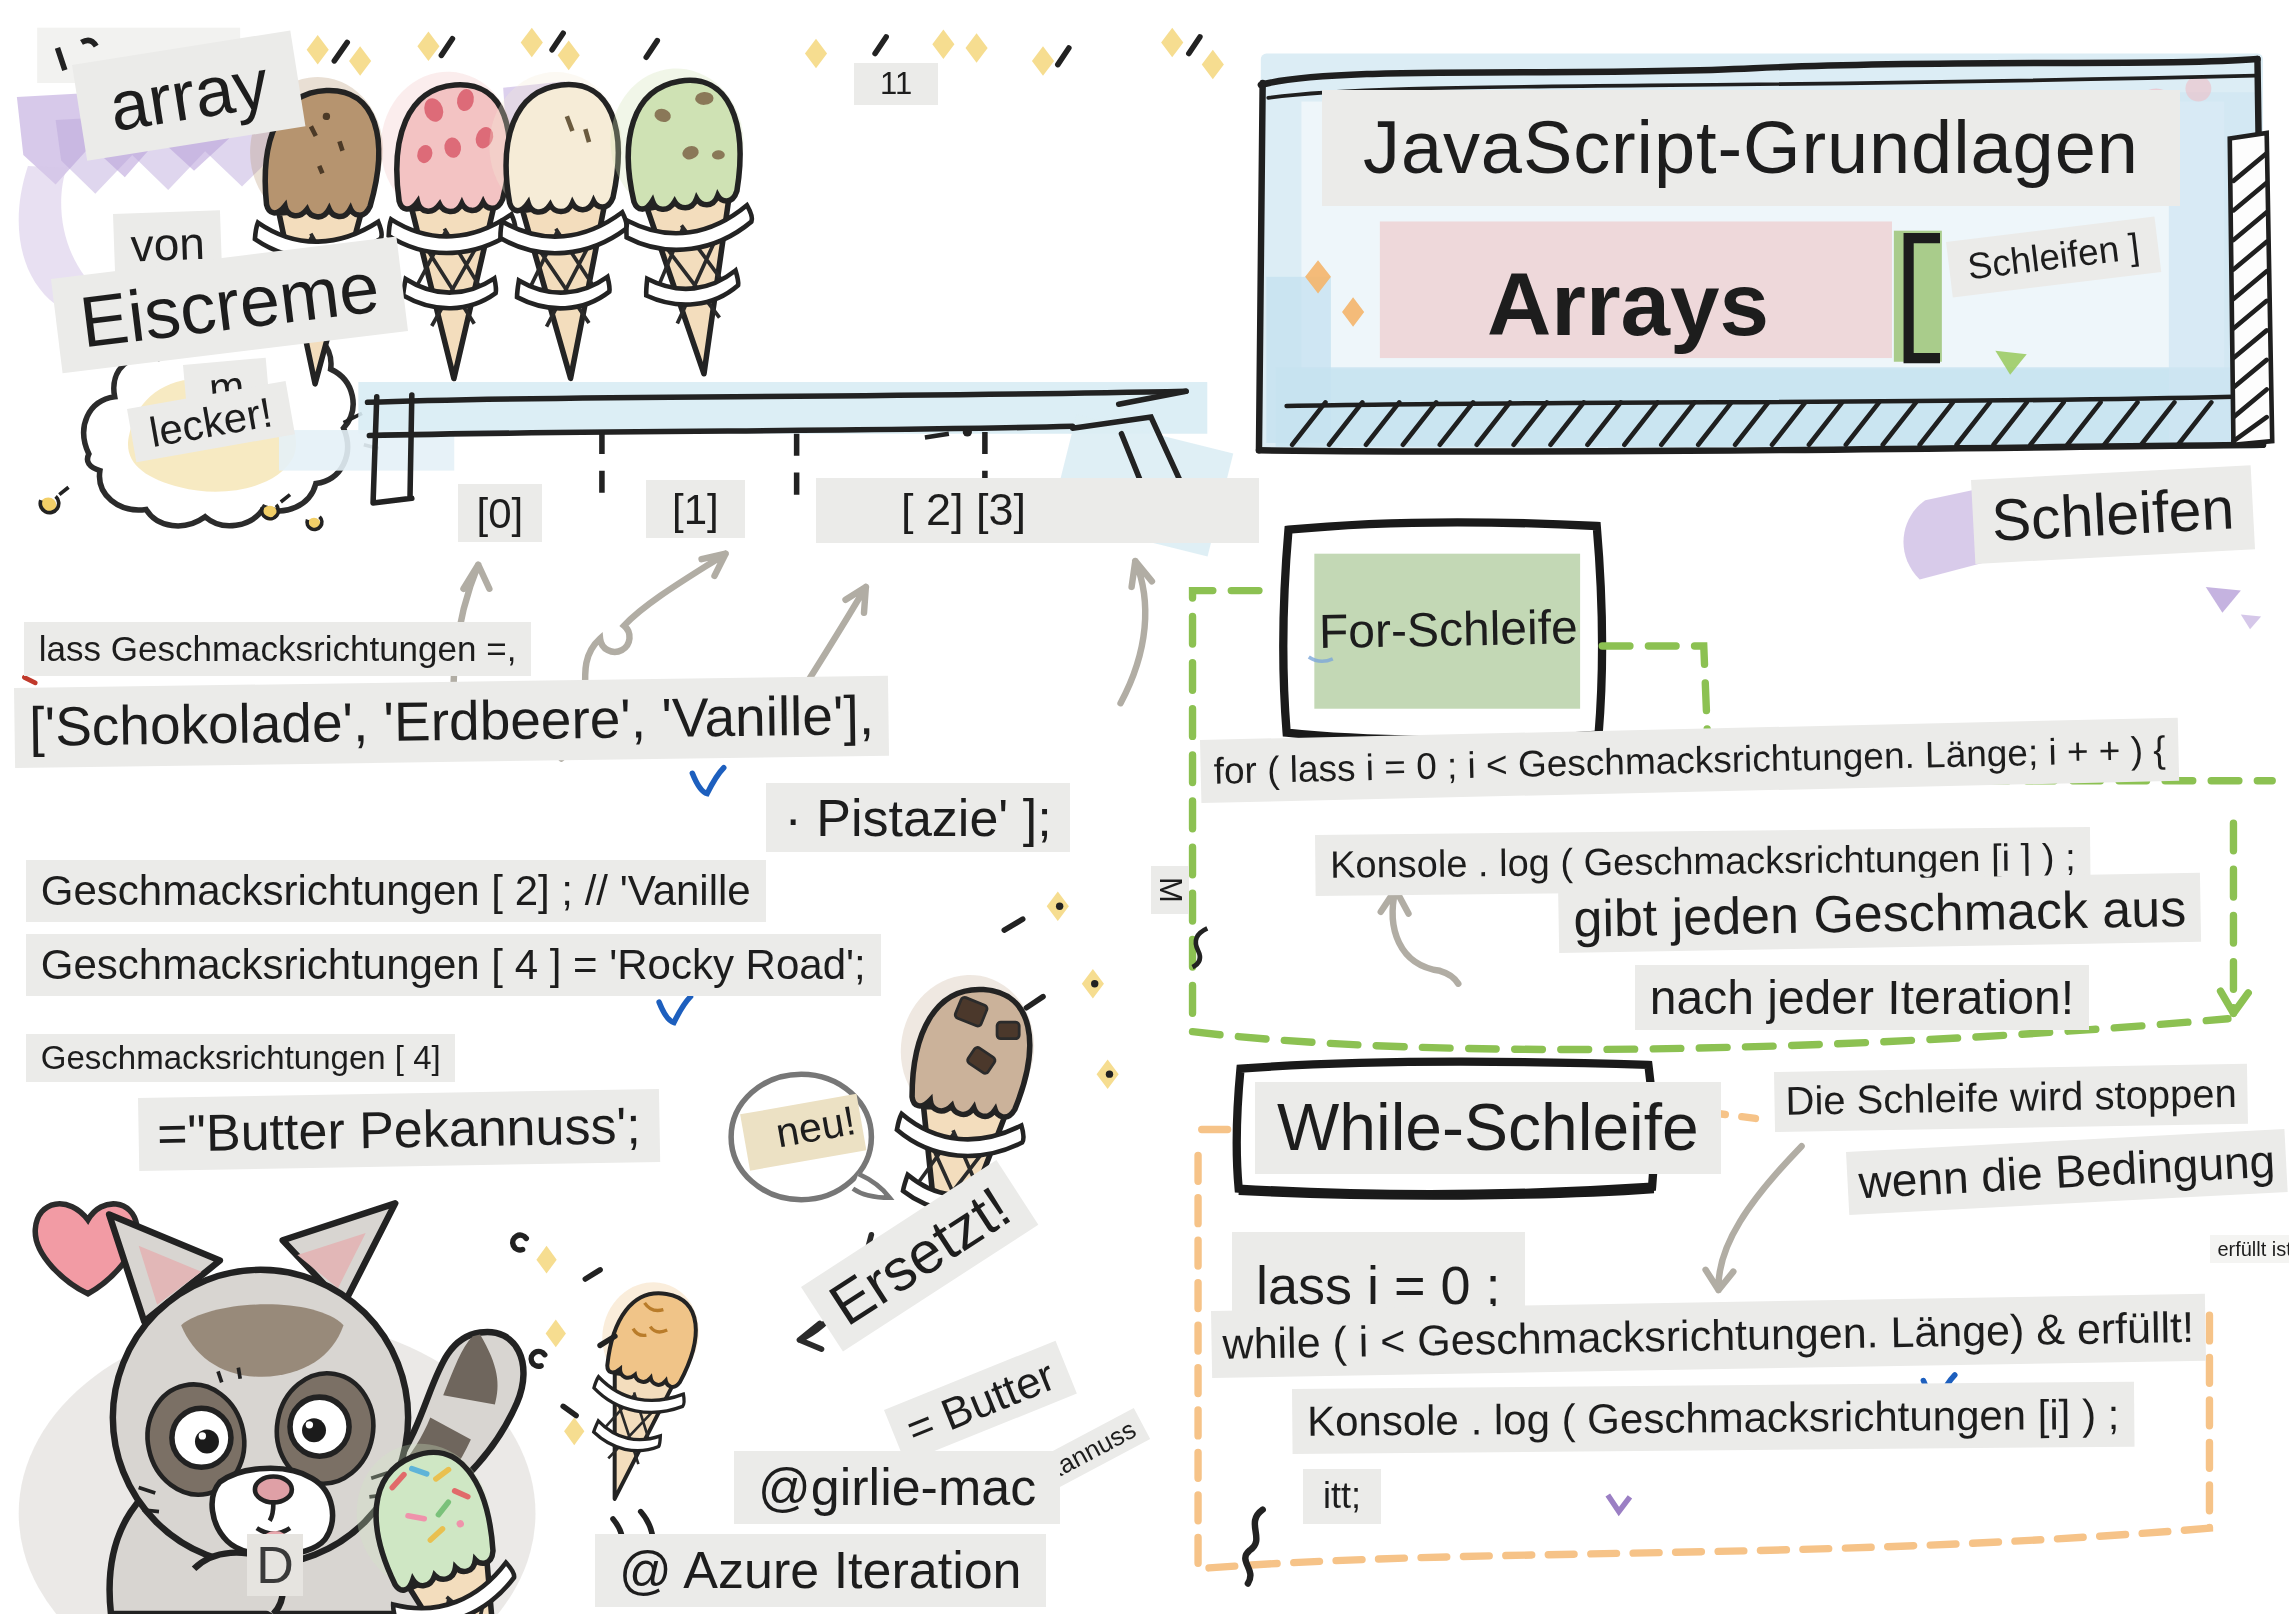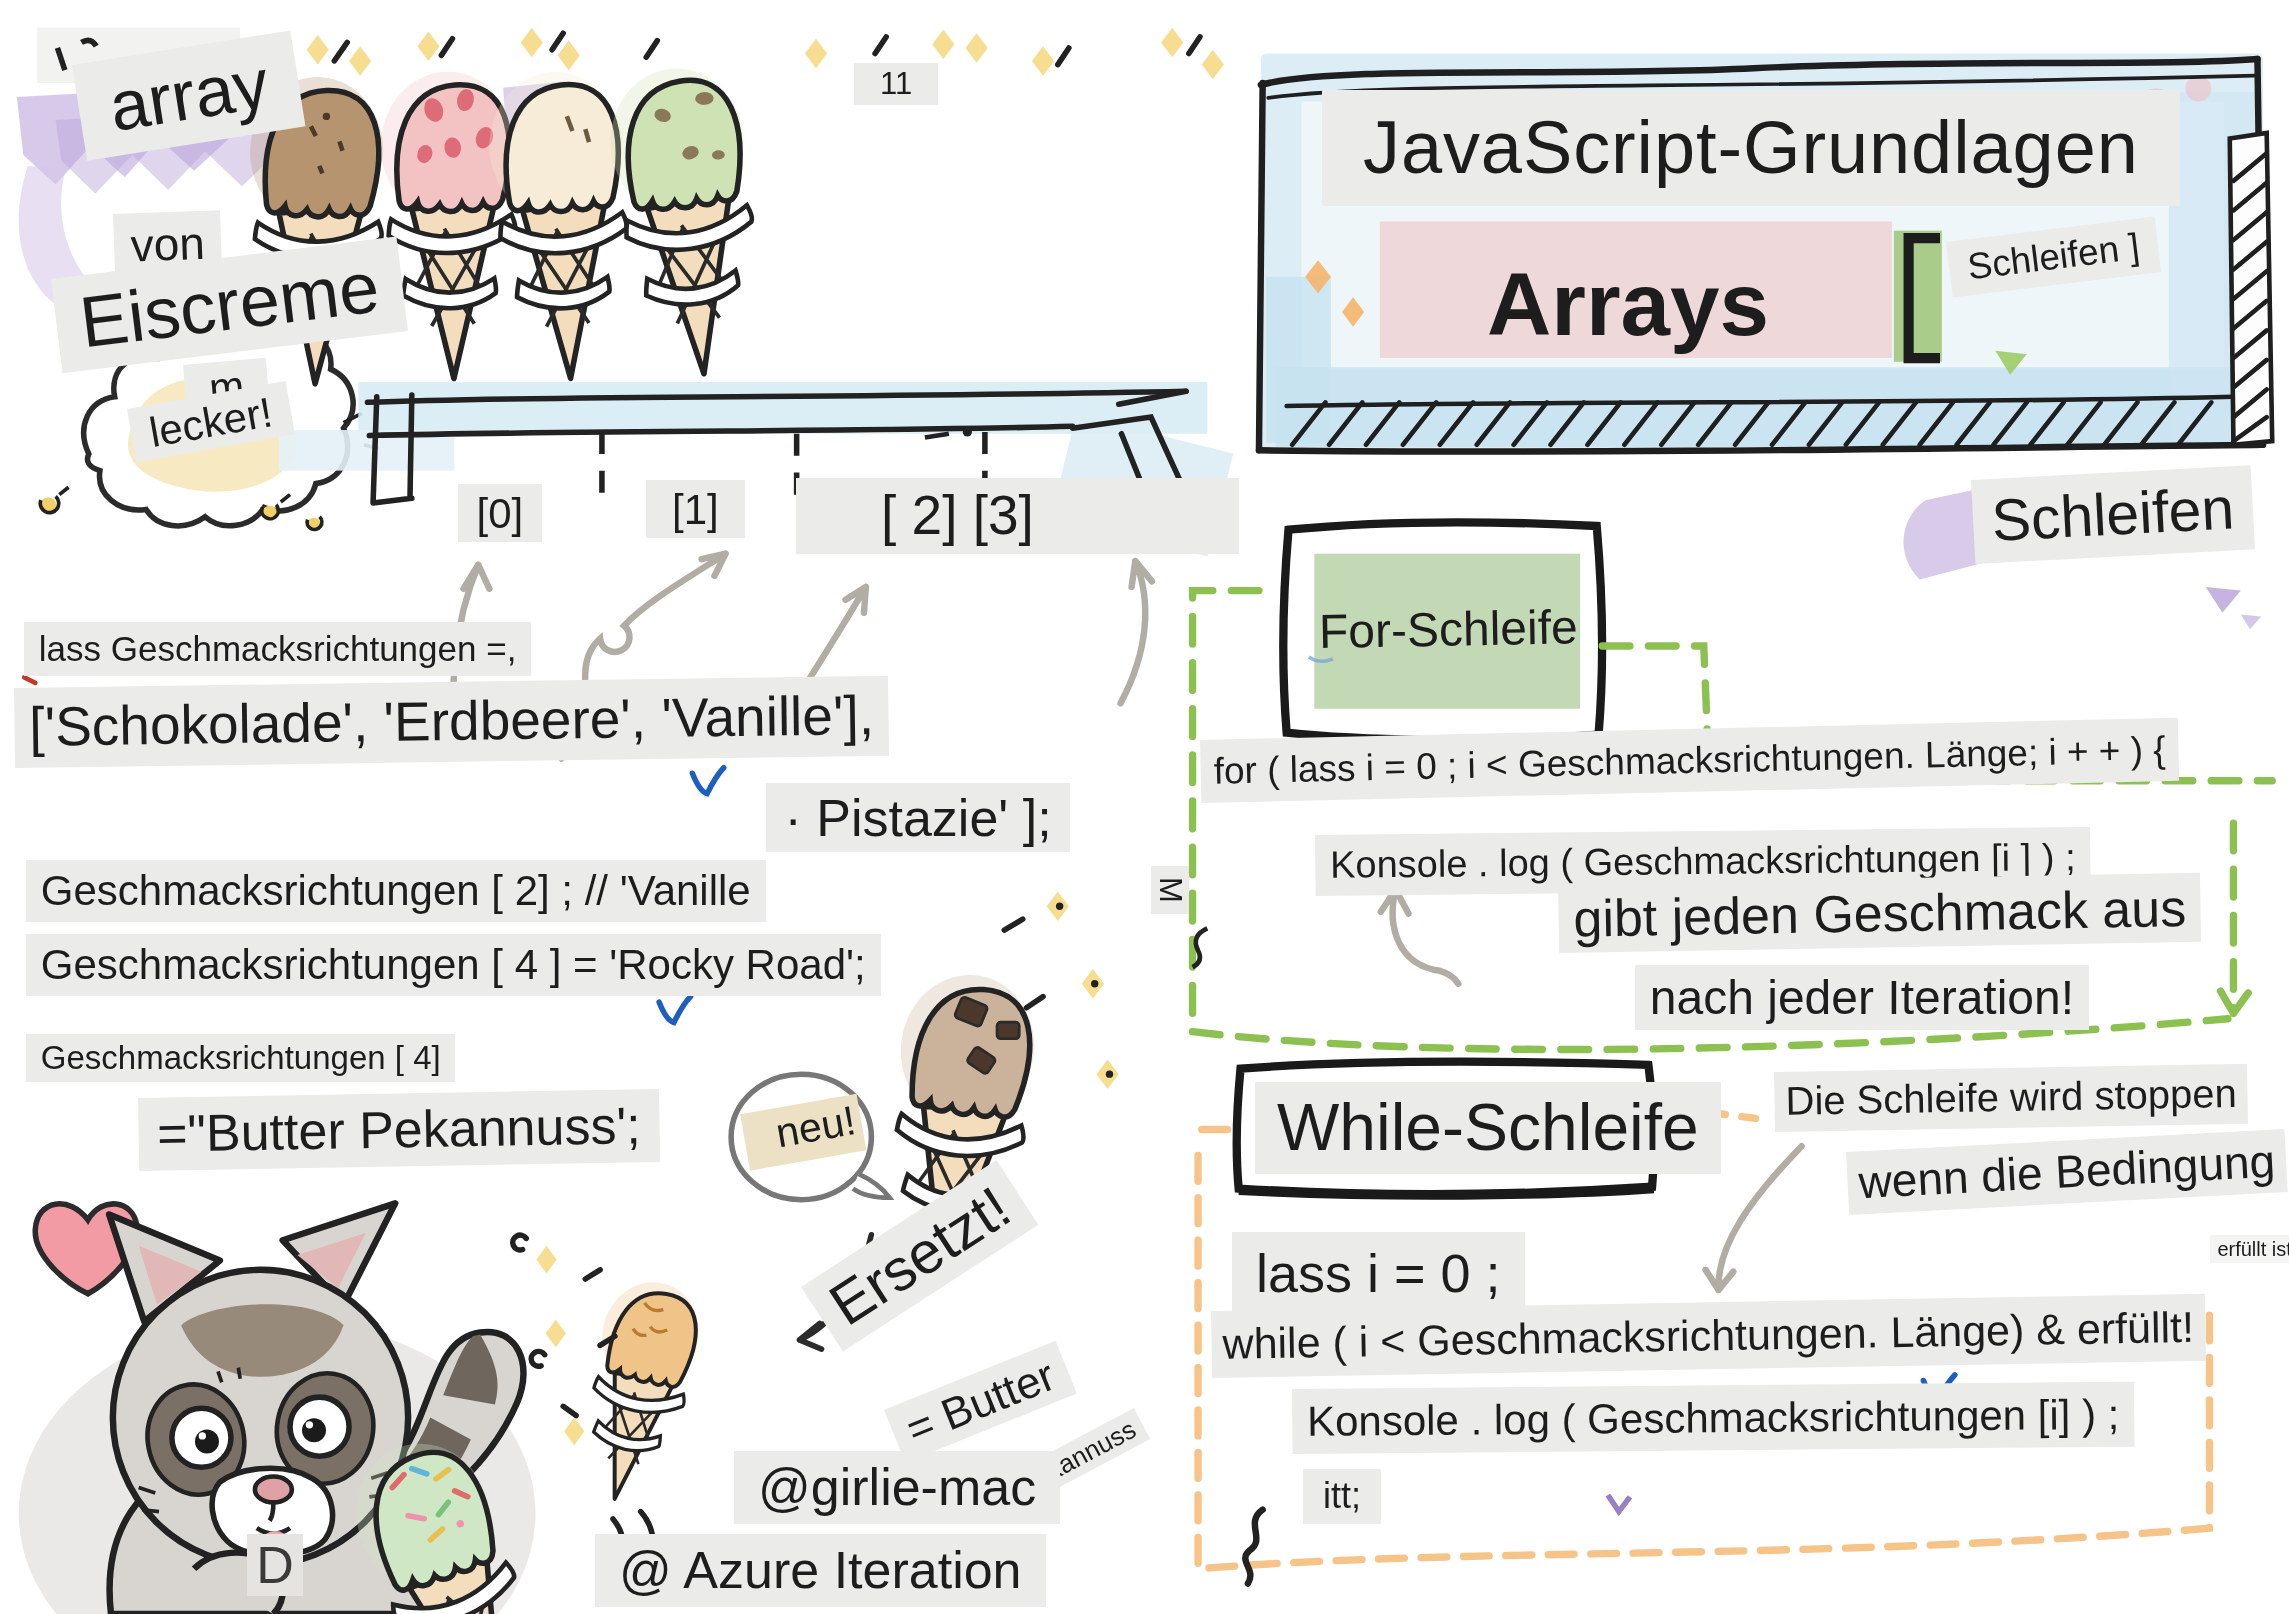--- a/index.html
+++ b/index.html
@@ -315,21 +315,21 @@
 
 <div class="lb" style="left:72px;top:65px;font-size:70px;transform:rotate(-9deg);padding:9.2px 31px;">array</div>
 <div class="lb" style="left:113px;top:214px;font-size:46px;transform:rotate(-2deg);">von</div>
 <div class="lb" style="left:51px;top:279px;font-size:72px;transform:rotate(-7deg);padding:7.4px 24px;">Eiscreme</div>
 <div class="lb" style="left:183px;top:365px;font-size:42px;transform:rotate(-5deg);padding:1.8px 24px;">m</div>
 <div class="lb" style="left:127px;top:409px;font-size:42px;transform:rotate(-10deg);padding:3.7px 18.5px;">lecker!</div>
 <div class="lb" style="left:854px;top:63px;font-size:31px;padding:3.7px 26px;">11</div>
 
 <div class="lb" style="left:458px;top:484px;font-size:42px;padding:5.5px 18.5px;">[0]</div>
 <div class="lb" style="left:646px;top:480px;font-size:42px;padding:5.5px 26px;">[1]</div>
-<div class="lb" style="left:796px;top:478px;font-size:55px;width:358px;padding:7.4px 0 7.4px 85px;">[ 2] [3]</div>
+<div class="lb" style="left:816px;top:478px;font-size:45px;width:358px;padding:7.4px 0 7.4px 85px;">[ 2] [3]</div>
 
 <div class="lb" style="left:24px;top:622px;font-size:35px;padding:7.4px 14.8px;">lass Geschmacksrichtungen =,</div>
 <div class="lb" style="left:14px;top:688px;font-size:55px;transform:rotate(-0.8deg);padding:9.2px 14.8px;">['Schokolade', 'Erdbeere', 'Vanille'],</div>
 <div class="lb" style="left:766px;top:783px;font-size:52px;padding:5.5px 18.5px;">· Pistazie' ];</div>
 <div class="lb" style="left:26px;top:860px;font-size:42px;padding:7.4px 14.8px;">Geschmacksrichtungen [ 2] ; // 'Vanille</div>
 <div class="lb" style="left:26px;top:934px;font-size:42px;padding:7.4px 14.8px;">Geschmacksrichtungen [ 4 ] = 'Rocky Road';</div>
 <div class="lb" style="left:26px;top:1034px;font-size:33px;padding:5.5px 14.8px;">Geschmacksrichtungen [ 4]</div>
 <div class="lb" style="left:138px;top:1098px;font-size:52px;transform:rotate(-1deg);padding:7.4px 18.5px;">="Butter Pekannuss';</div>
 
 <div class="lb plain" style="left:755px;top:1108px;font-size:41px;transform:rotate(-10deg);">neu!</div>
@@ -350,17 +350,17 @@
 <div class="lb" style="left:1200px;top:740px;font-size:37px;transform:rotate(-1.3deg);padding:11px 13px;">for ( lass i = 0 ; i &lt; Geschmacksrichtungen. Länge; i + + ) {</div>
 <div class="lb" style="left:1315px;top:835px;font-size:38px;transform:rotate(-0.6deg);padding:9.2px 14.8px;">Konsole . log ( Geschmacksrichtungen [i ] ) ;</div>
 <div class="lb" style="left:1189px;top:866px;font-size:31px;transform:rotate(90deg);padding:1.8px 11px;">M</div>
 <div class="lb" style="left:1558px;top:884px;font-size:52px;transform:rotate(-1deg);padding:5.5px 14.8px;">gibt jeden Geschmack aus</div>
 <div class="lb" style="left:1635px;top:965px;font-size:48px;padding:5.5px 14.8px;">nach jeder Iteration!</div>
 
 <div class="lb" style="left:1255px;top:1082px;font-size:66px;padding:9.2px 22px;font-weight:500;">While-Schleife</div>
 <div class="lb" style="left:1774px;top:1072px;font-size:40px;transform:rotate(-1deg);padding:7.4px 11px;">Die Schleife wird stoppen</div>
 <div class="lb" style="left:1846px;top:1152px;font-size:46px;transform:rotate(-3deg);padding:5.5px 11px;">wenn die Bedingung</div>
 <div class="lb" style="left:2210px;top:1235px;font-size:20px;background:#f4f4f2;padding:2.8px 7.4px;">erfüllt ist</div>
-<div class="lb" style="left:1232px;top:1232px;font-size:54px;padding:11px 24px;">lass i = 0 ;</div>
+<div class="lb" style="left:1232px;top:1232px;font-size:54px;padding:23px 24px;">lass i = 0 ;</div>
 <div class="lb" style="left:1211px;top:1311px;font-size:43px;transform:rotate(-1deg);padding:9.2px 11px;">while ( i &lt; Geschmacksrichtungen. Länge) &amp; erfüllt!</div>
 <div class="lb" style="left:1292px;top:1389px;font-size:42px;transform:rotate(-0.5deg);padding:9.2px 14.8px;">Konsole . log ( Geschmacksrichtungen [i] ) ;</div>
 <div class="lb" style="left:1303px;top:1469px;font-size:36px;padding:7.4px 20px;">itt;</div>
 
 
 </body></html>

